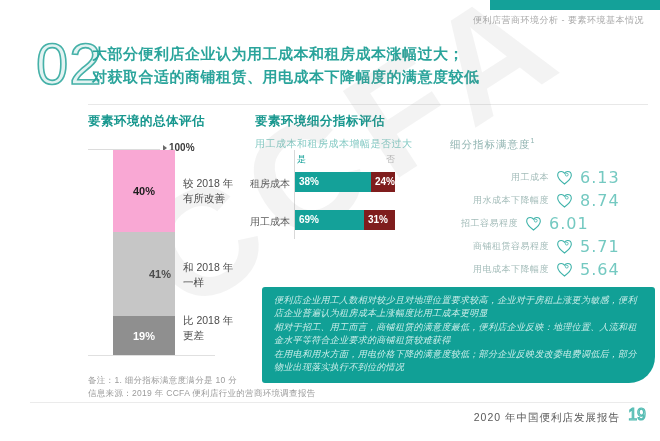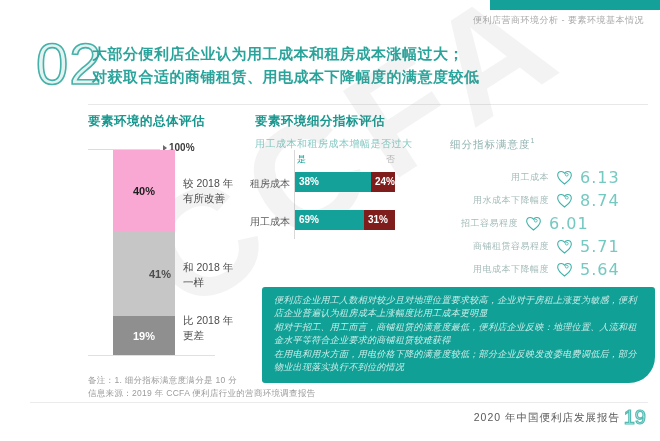--- a/index.html
+++ b/index.html
@@ -65,21 +65,21 @@
   
   .insight { position:absolute; left:262px; top:287px; width:393px; min-height:84px; background:#11a096;
              border-radius:3px 3px 26px 3px; padding:7px 12px 8px 12px; z-index:2; }
   .insight p { font-size:9px; line-height:12.5px; color:rgba(234,250,248,0.85); margin-bottom:2px;
                letter-spacing:0.3px;font-style:italic; }
 
   
   .note { position:absolute; left:88px; font-size:8.5px; color:#9b9b9b; letter-spacing:0.3px; }
   .bottom-line { position:absolute; left:30px; top:402px; width:618px; height:1px; background:#ebebeb; }
   .report-name { position:absolute; right:40px; top:411px; font-size:10.5px; color:#5a5a5a; letter-spacing:1px; }
-  .page-num { position:absolute; right:14px; top:406px; font-size:20px; font-weight:200;
+  .page-num { position:absolute; right:14px; top:406px; font-size:16px; font-weight:200;
               color:rgba(77,185,176,0.2); -webkit-text-stroke:1.2px #55bcb3; }
 </style>
 </head>
 <body>
 
 <div class="page">
 
   <div class="watermark">CCFA</div>
 
   <div class="top-bar"></div>

